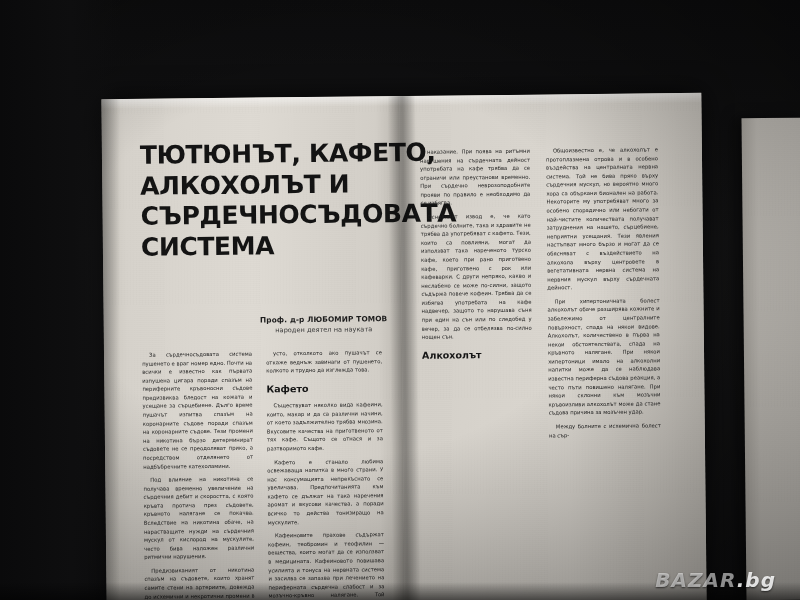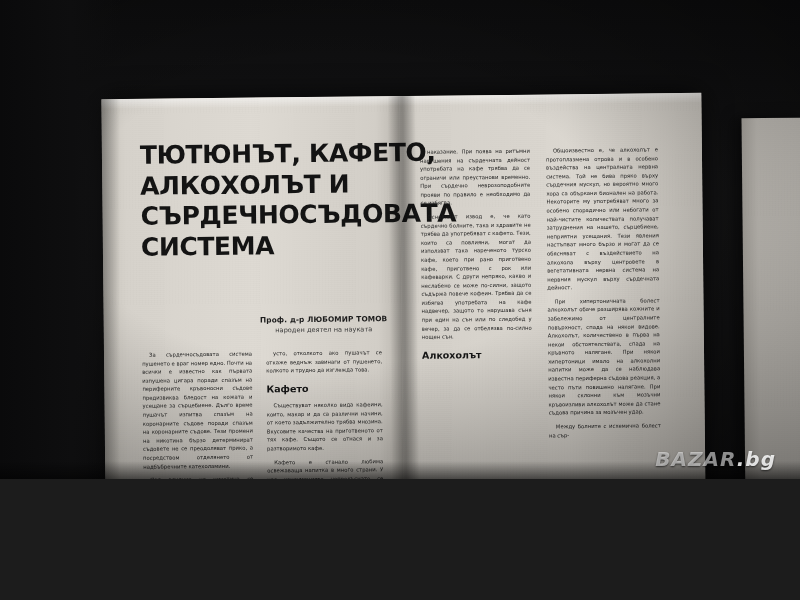--- a/index.html
+++ b/index.html
@@ -9,21 +9,21 @@
   body {
     width: 800px;
     height: 600px;
     overflow: hidden;
     background: #1c1c1c;
     font-family: "Liberation Sans", sans-serif;
   }
   .scene {
     position: relative;
     width: 800px;
-    height: 479px;
+    height: 600px;
     background: #111112;
     overflow: hidden;
   }
   
   .backdrop {
     position: absolute;
     inset: 0;
     background:
       linear-gradient(180deg, #0d0d0e 0%, #141415 40%, #101011 100%);
   }

